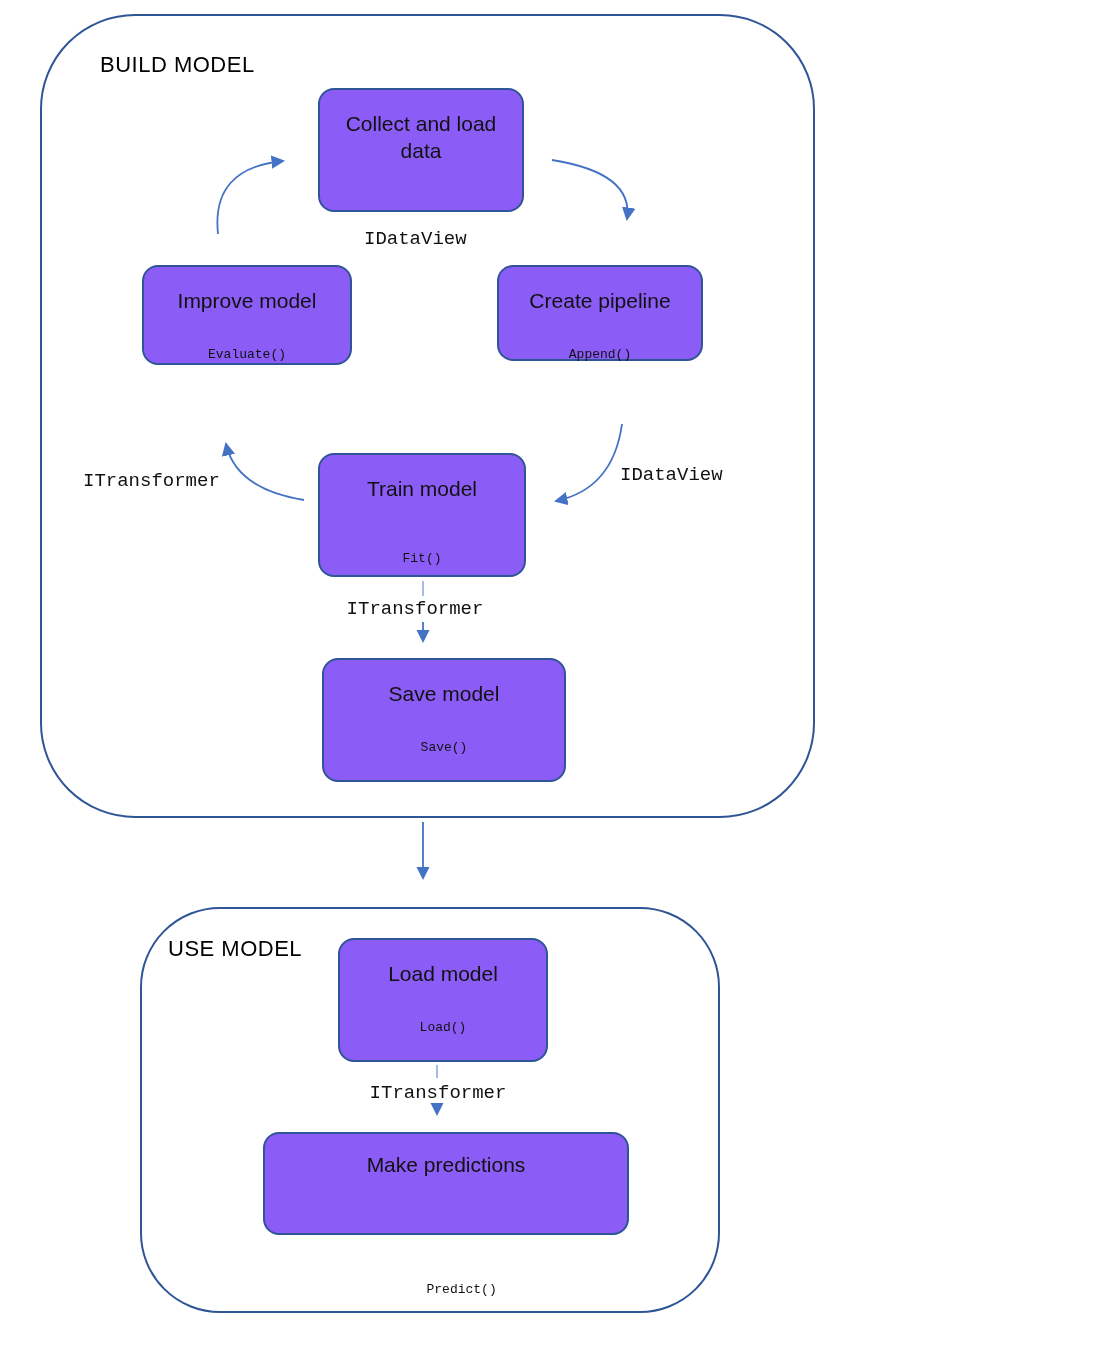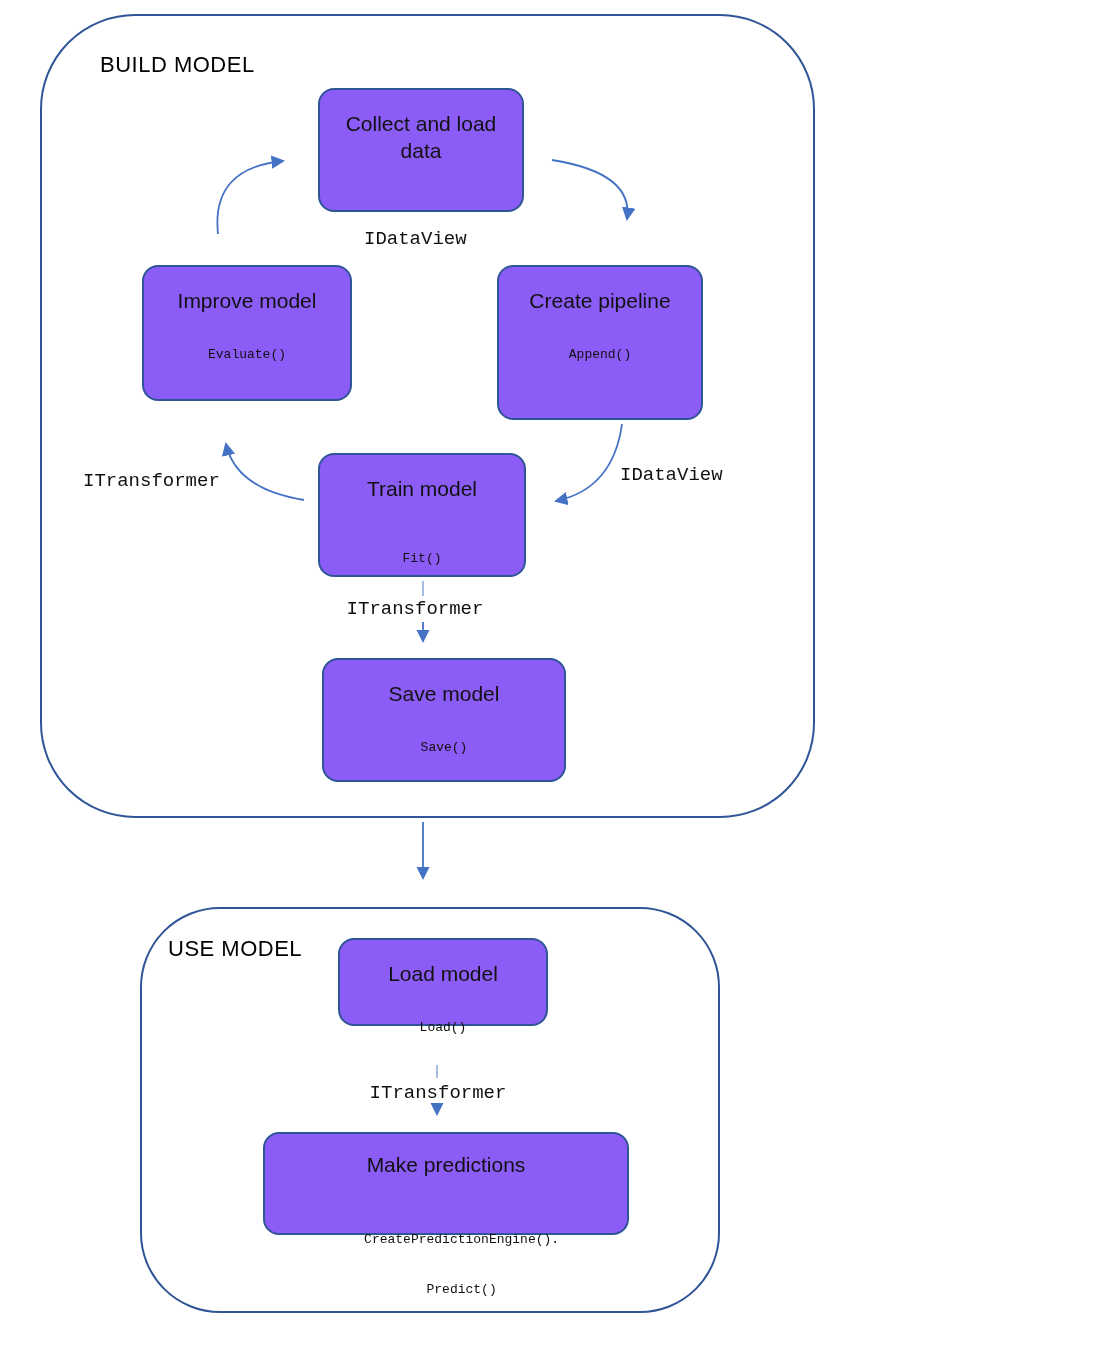--- a/index.html
+++ b/index.html
@@ -52,25 +52,25 @@
     color: #111111;
   }
   .node-code {
     font-family: "Liberation Mono", "DejaVu Sans Mono", monospace;
     font-size: 13px;
     line-height: 25px;
     color: #111111;
     white-space: pre;
   }
   #node-collect { left: 318px; top: 88px;  width: 206px; height: 124px; padding-top: 20px; }
-  #node-improve { left: 142px; top: 265px; width: 210px; height: 136px; padding-top: 20px; }
-  #node-create  { left: 497px; top: 265px; width: 206px; height: 155px; padding-top: 20px; }
+  #node-improve { left: 142px; top: 265px; width: 210px; height: 100px; padding-top: 20px; }
+  #node-create  { left: 497px; top: 265px; width: 206px; height: 96px; padding-top: 20px; }
   #node-train   { left: 318px; top: 453px; width: 208px; height: 124px; padding-top: 20px; gap: 16px; }
   #node-save    { left: 322px; top: 658px; width: 244px; height: 124px; padding-top: 20px; }
-  #node-load    { left: 338px; top: 938px; width: 210px; height: 88px; padding-top: 20px; }
+  #node-load    { left: 338px; top: 938px; width: 210px; height: 124px; padding-top: 20px; }
   #node-predict { left: 263px; top: 1132px; width: 366px; height: 103px; padding-top: 17px; }
 
   #node-collect .node-title { max-width: 160px; }
   .node .node-code { margin-top: 28px; }
   #node-predict .node-code { margin-top: 24px; }
 
   .edge-label {
     position: absolute;
     font-family: "Liberation Mono", "DejaVu Sans Mono", monospace;
     font-size: 19px;
@@ -147,18 +147,18 @@
 <div id="use-label" class="section-label">USE MODEL</div>
 
 <div id="node-load" class="node">
   <div class="node-title">Load model</div>
   <div class="node-code">Load()</div>
 </div>
 
 <div id="node-predict" class="node">
   <div class="node-title">Make predictions</div>
   <div class="node-code">
-    <span>CreatePredictionEngine().</span><br>
+    <br>
     <span>Predict()</span>
   </div>
 </div>
 
 <div id="lbl-itransformer-use" class="edge-label">ITransformer</div>
 
 </body></html>

